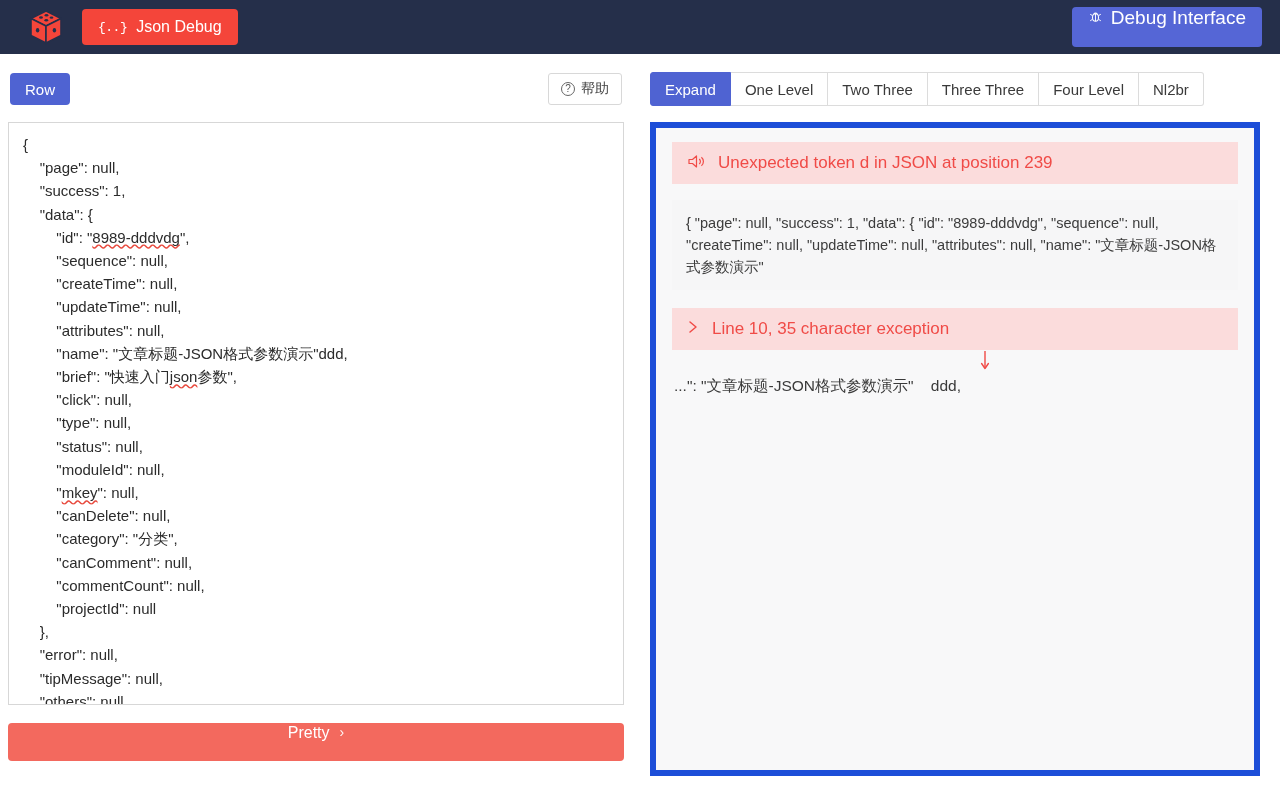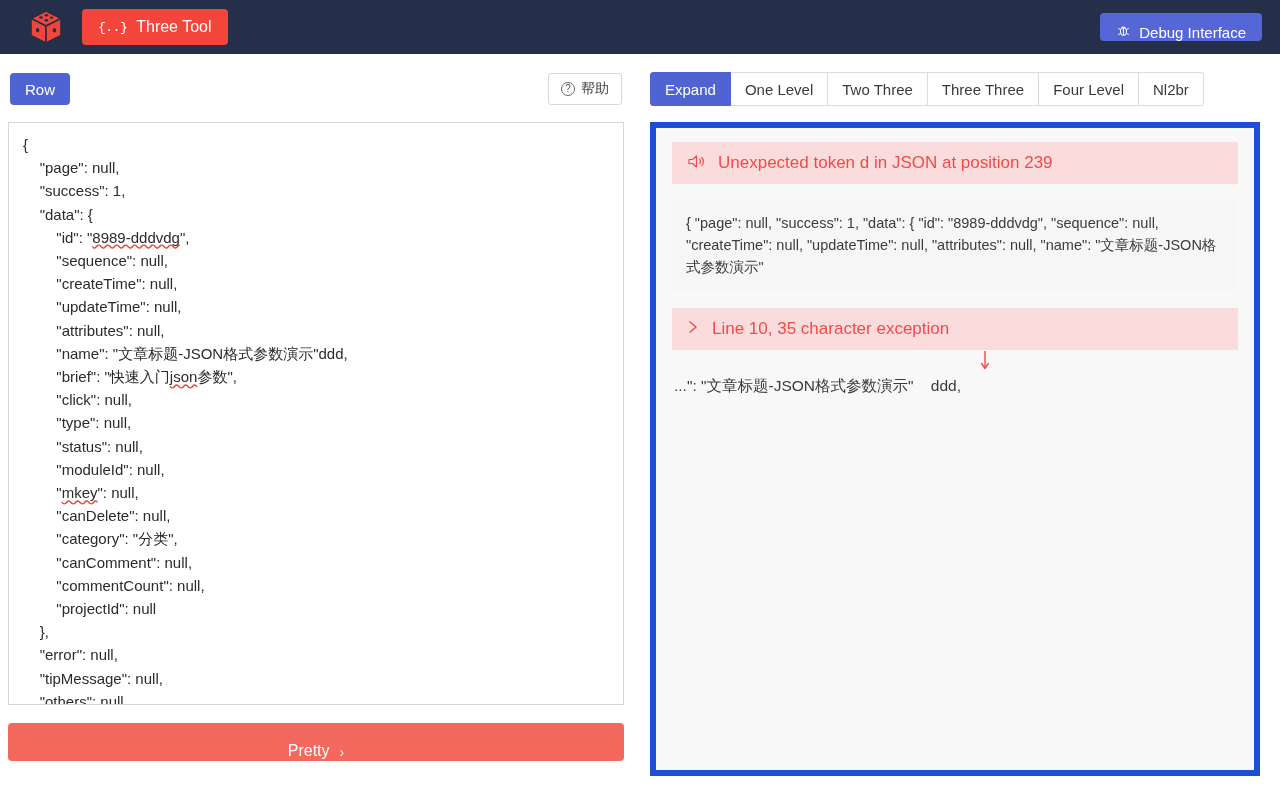--- a/index.html
+++ b/index.html
@@ -44,26 +44,26 @@
     font-size: 13px;
     letter-spacing: -0.5px;
     font-family: "Liberation Mono", monospace;
   }
   .navbar-spacer { flex: 1 1 auto; }
   .debug-btn {
     background: #5566d6;
     color: #ffffff;
     border: none;
     border-radius: 4px;
-    height: 28px;
+    height: 40px;
     padding: 0 16px;
     display: flex;
-    align-items: flex-end;
+    align-items: flex-start;
     gap: 8px;
-    font-size: 15px;
+    font-size: 19px;
     cursor: pointer;
     font-family: "Liberation Sans", sans-serif;
   }
 
   
   .body-wrap {
     display: flex;
     padding: 0;
     height: 746px;
   }
@@ -151,21 +151,21 @@
     margin-top: 18px;
     background: #f3695e;
     color: #ffffff;
     border: none;
     border-radius: 4px;
     height: 38px;
     width: 100%;
     font-size: 16px;
     cursor: pointer;
     display: flex;
-    align-items: flex-end;
+    align-items: flex-start;
     justify-content: center;
     gap: 10px;
     font-family: "Liberation Sans", sans-serif;
   }
   .pretty-btn .chev { font-size: 14px; opacity: .95; }
 
   
   .tabs {
     display: flex;
     height: 34px;
@@ -272,21 +272,21 @@
 
         <ellipse cx="11.6" cy="23.2" rx="1.7" ry="2.3" fill="#252f4a"></ellipse>
 
         <ellipse cx="28.4" cy="23.2" rx="1.7" ry="2.3" fill="#252f4a"></ellipse>
       </g>
     </svg>
   </div>
 
   <button class="json-tool-btn">
     <span class="brace">{..}</span>
-    <span>Three Tool</span>
+    <span>Json Debug</span>
   </button>
 
   <div class="navbar-spacer"></div>
 
   <button class="debug-btn">
     <span>
       <svg width="15" height="15" viewBox="0 0 16 16" aria-hidden="true">
         <ellipse cx="8" cy="9" rx="3.2" ry="4" fill="none" stroke="#fff" stroke-width="1.1"></ellipse>
         <path d="M6.2 5.2 A2.2 2.2 0 0 1 9.8 5.2" fill="none" stroke="#fff" stroke-width="1.1"></path>
         <line x1="8" y1="5" x2="8" y2="13" stroke="#fff" stroke-width="1"></line>

